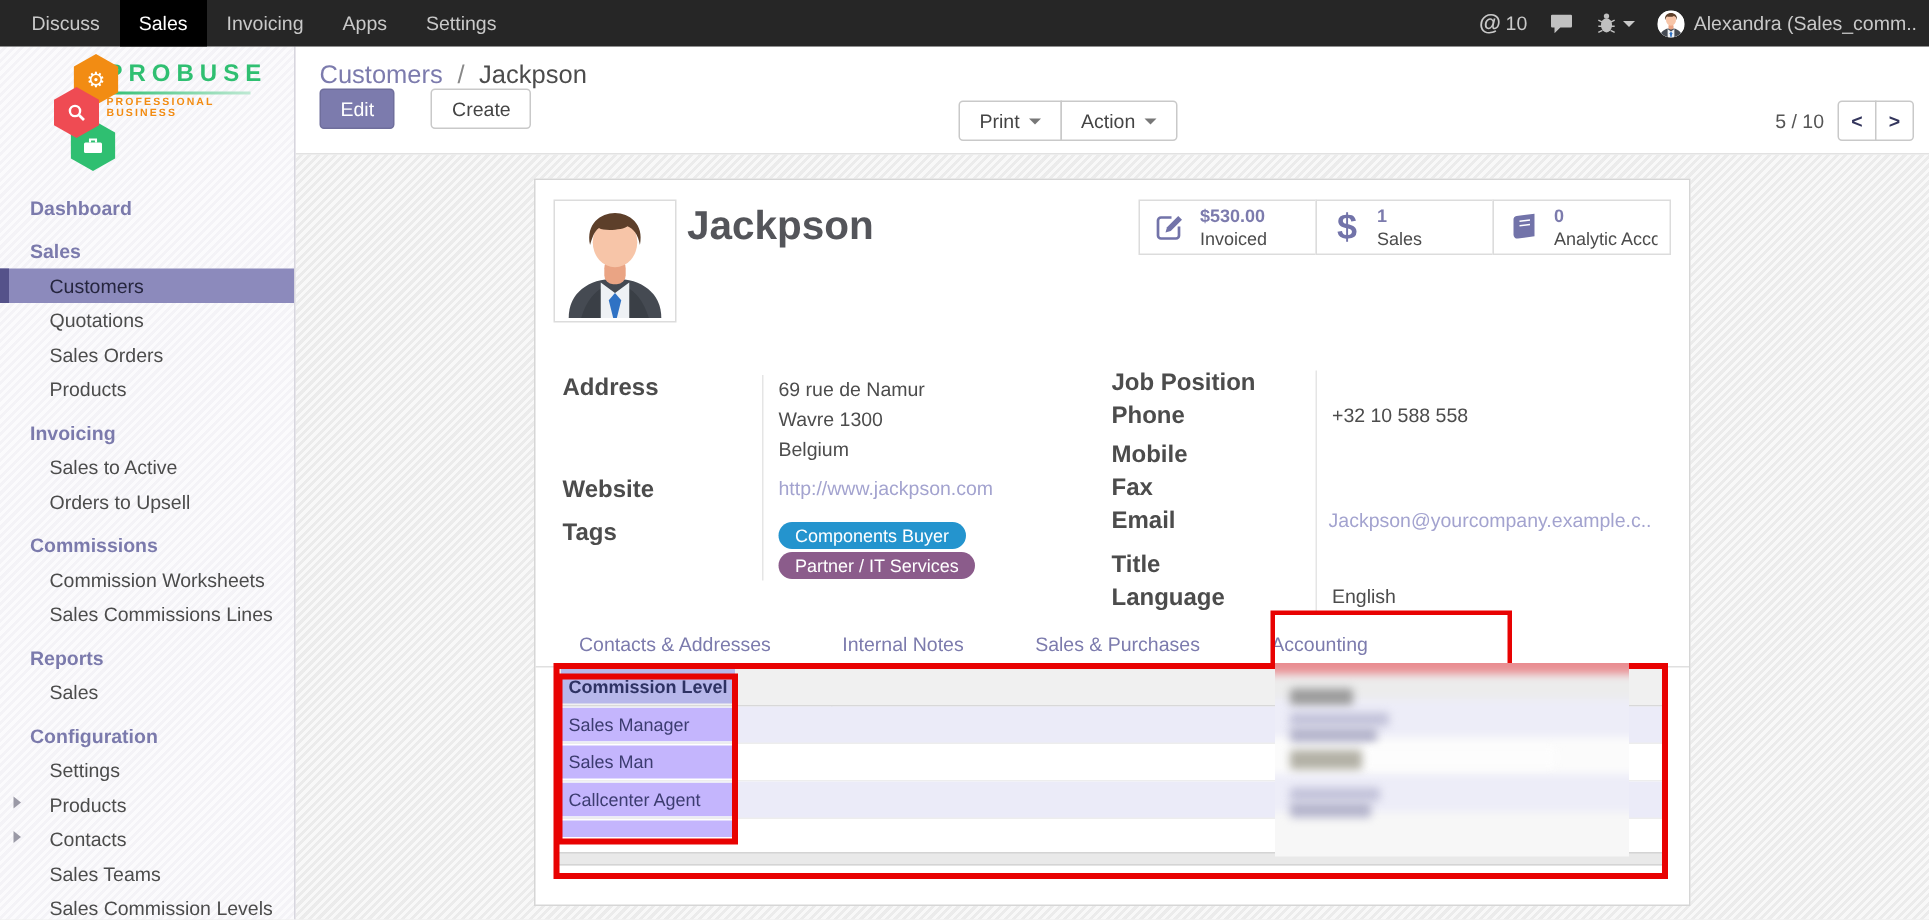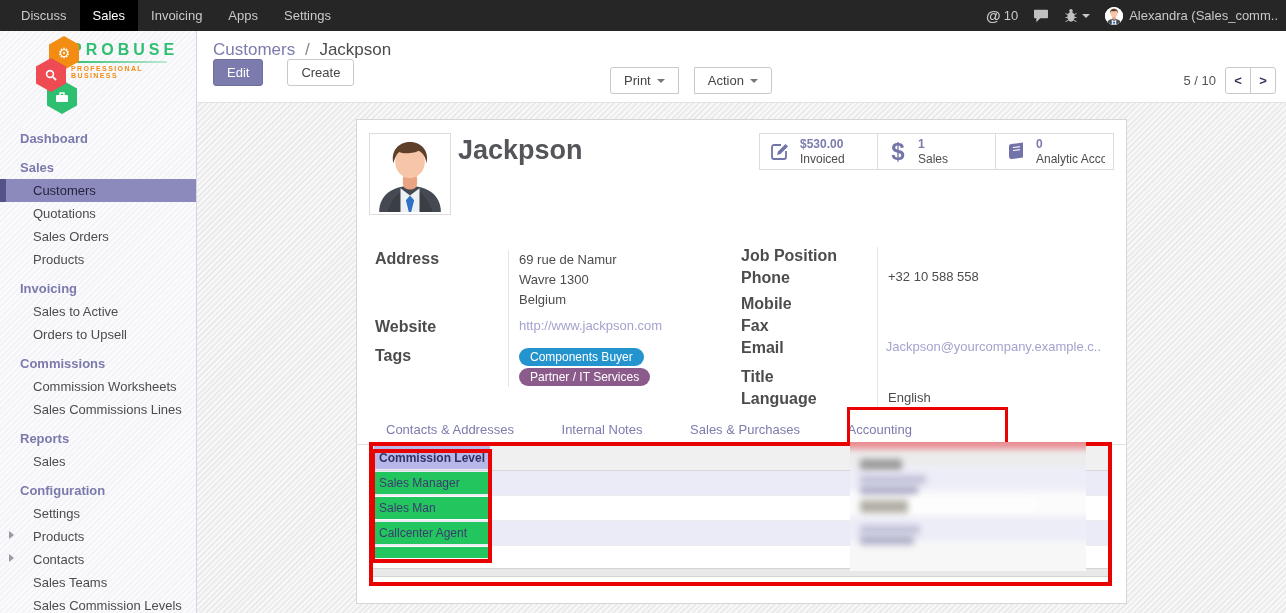--- a/index.html
+++ b/index.html
@@ -69,21 +69,21 @@
   }
   .breadcrumb { position:absolute; left:16px; top:9px; font-size:17px; }
   .bc-parent { color:#7c7bad; cursor:pointer; }
   .bc-sep { color:#888; padding:0 5px; }
   .bc-current { color:#4c4c4c; }
   .btn-row { position:absolute; left:16px; top:28px; display:flex; gap:24px; }
   .btn { height:27px; padding:0 13px; font-size:13px; border-radius:3px;
     border:1px solid #c9c9c9; background:#fff; color:#444; cursor:pointer;
     display:inline-flex; align-items:center; }
   .btn-primary { background:#7c7bad; border-color:#6f6e9c; color:#fff; }
-  .btn-group { position:absolute; left:413px; top:36px; display:flex;gap:16px; }
+  .btn-group { position:absolute; left:442px; top:36px; display:flex; }
   .btn-group .btn { border-radius:0; }
   .btn-group .btn:first-child { border-radius:3px 0 0 3px; }
   .btn-group .btn:last-child { border-radius:0 3px 3px 0; margin-left:-1px; }
   .btn .caret { display:inline-block; margin-left:6px; width:0; height:0;
     border-left:4px solid transparent; border-right:4px solid transparent; border-top:4px solid #777; }
   .pager { position:absolute; right:10px; top:36px; display:flex; align-items:center; gap:9px; }
   .pager-value { font-size:13px; color:#555; }
   .pager-btns { display:flex; }
   .pager-btn { width:26px; height:27px; background:#fff; border:1px solid #c9c9c9;
     display:flex; align-items:center; justify-content:center; cursor:pointer;
@@ -145,21 +145,21 @@
     position:relative; top:0; margin-bottom:-1px; }
 
   
   .ctable { position:absolute; left:13px; top:325px; width:741px; font-size:12px; }
   .thead { height:26px; background:#f0f0f0; border-bottom:1px solid #d8d8d8; position:relative; }
   .hl-cell { position:absolute; left:4px; top:1px; bottom:1px; width:116px;
     display:flex; align-items:center; padding-left:5px; }
   .thead .hl-cell { background:#b7b7ea; color:#2e3263; font-weight:bold; }
   .trow { height:25px; position:relative; border-bottom:1px solid #ededed; cursor:pointer; }
   .trow.odd { background:#ebebf8; }
-  .trow .hl-cell { background:#22c55e; color:#3c3c70; }
+  .trow .hl-cell { background:#c4b5fd; color:#3c3c70; }
   .trow.empty { height:13px; border-bottom:none; }
   .tfoot { margin-top:9px; height:9px; background:#e9e9e9;
     border-top:1px solid #d4d4d4; border-bottom:1px solid #d4d4d4; }
 
   
   .blur-overlay { position:absolute; left:493px; top:322px; width:236px; height:129px;
     overflow:hidden; z-index:26; pointer-events:none; }
   .blur-bg { position:absolute; inset:-6px; filter:blur(3px);
     background:linear-gradient(to bottom,
       #e98e92 0px, #e98e92 13px,

